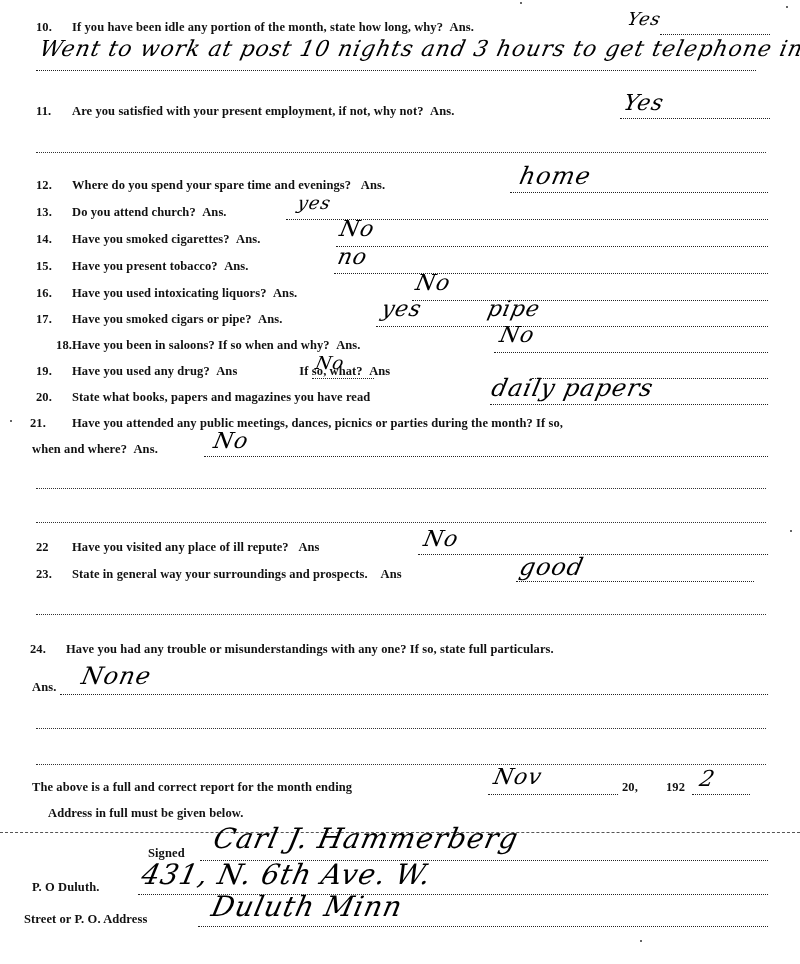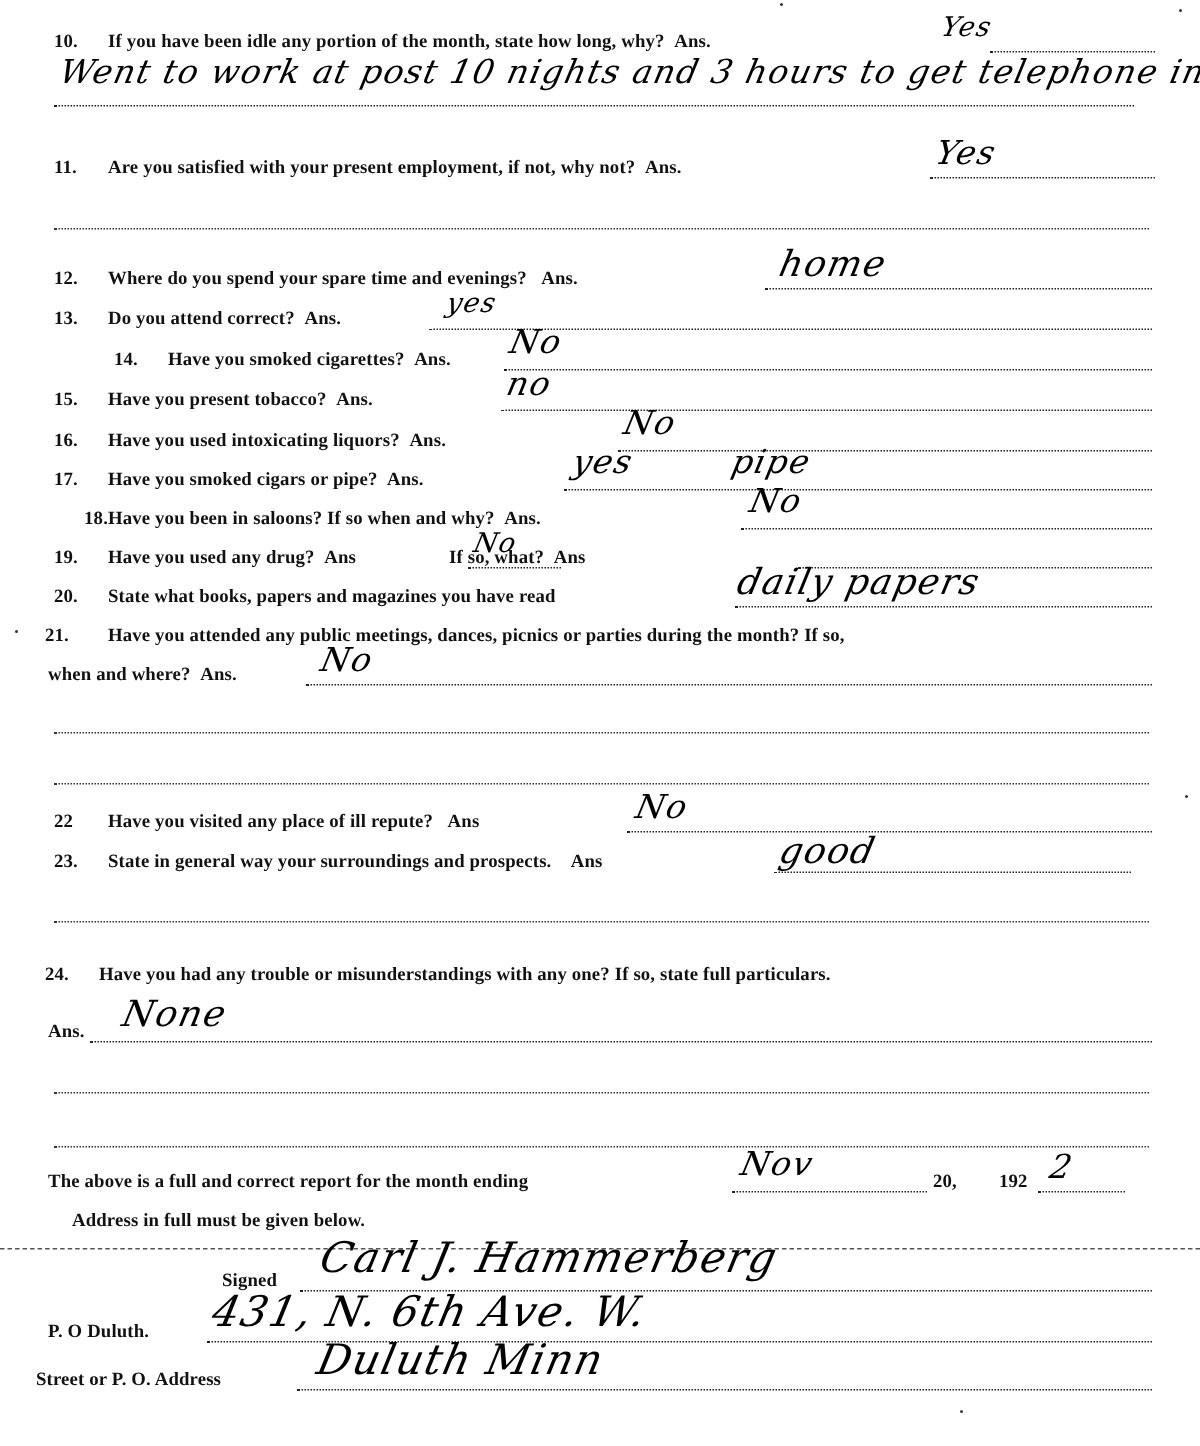--- a/index.html
+++ b/index.html
@@ -40,26 +40,26 @@
 <div class="hw" style="left:624px;top:90px;font-size:22px;">Yes</div>
 <div class="rule" style="left:36px;top:152px;width:730px;"></div>
 
 <div class="line" style="left:36px;top:178px;">
   <span class="num">12.</span><span>Where do you spend your spare time and evenings?</span>&nbsp;&nbsp;&nbsp;<span>Ans.</span>
 </div>
 <div class="dots" style="left:510px;top:192px;width:258px;"></div>
 <div class="hw" style="left:520px;top:162px;font-size:24px;">home</div>
 
 <div class="line" style="left:36px;top:205px;">
-  <span class="num">13.</span><span>Do you attend correct?</span>&nbsp;&nbsp;<span>Ans.</span>
+  <span class="num">13.</span><span>Do you attend church?</span>&nbsp;&nbsp;<span>Ans.</span>
 </div>
 <div class="dots" style="left:286px;top:219px;width:482px;"></div>
 <div class="hw" style="left:298px;top:192px;font-size:18px;">yes</div>
 
-<div class="line" style="left:36px;top:232px;margin-left:40px;">
+<div class="line" style="left:36px;top:232px;">
   <span class="num">14.</span><span>Have you smoked cigarettes?</span>&nbsp;&nbsp;<span>Ans.</span>
 </div>
 <div class="dots" style="left:336px;top:246px;width:432px;"></div>
 <div class="hw" style="left:340px;top:216px;font-size:22px;">No</div>
 
 <div class="line" style="left:36px;top:259px;">
   <span class="num">15.</span><span>Have you present tobacco?</span>&nbsp;&nbsp;<span>Ans.</span>
 </div>
 <div class="dots" style="left:334px;top:273px;width:434px;"></div>
 <div class="hw" style="left:338px;top:244px;font-size:22px;">no</div>

